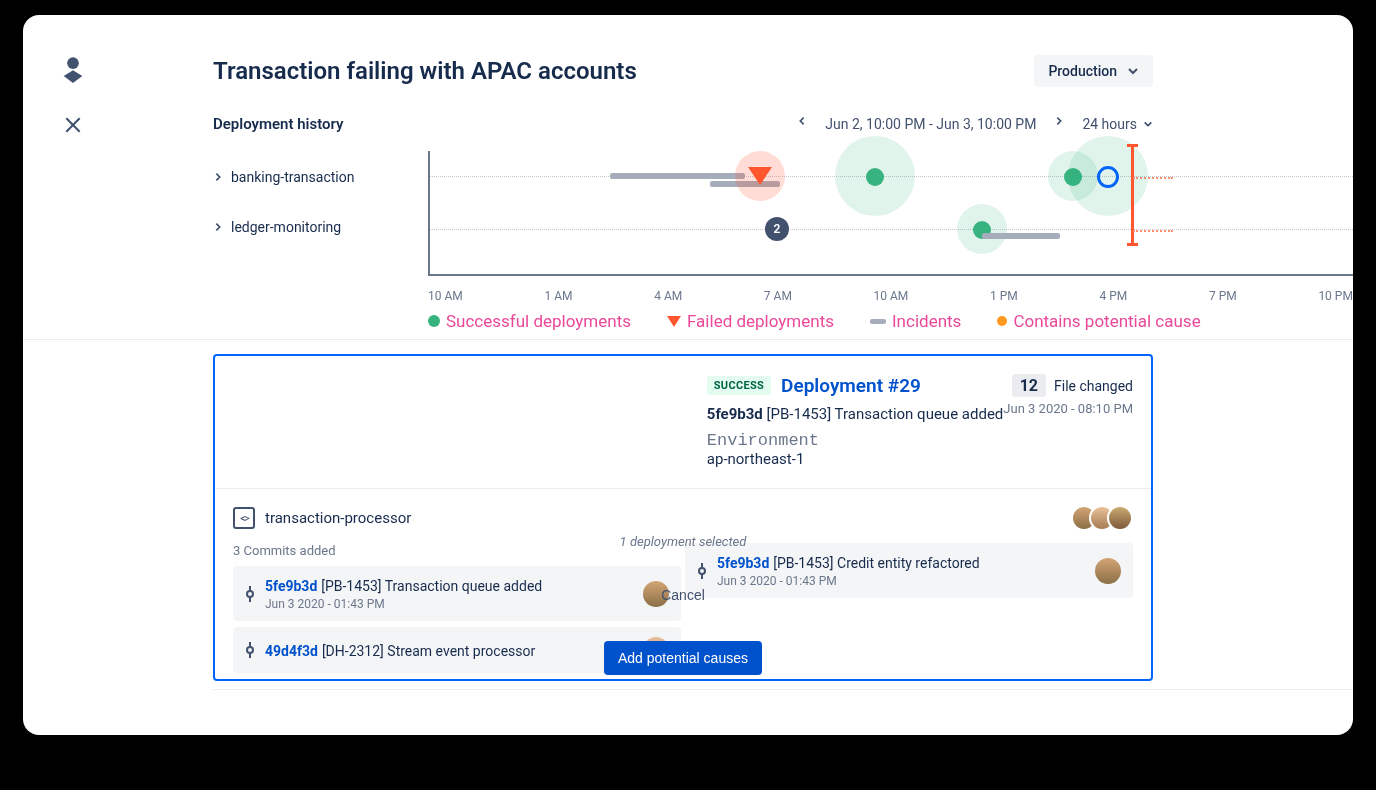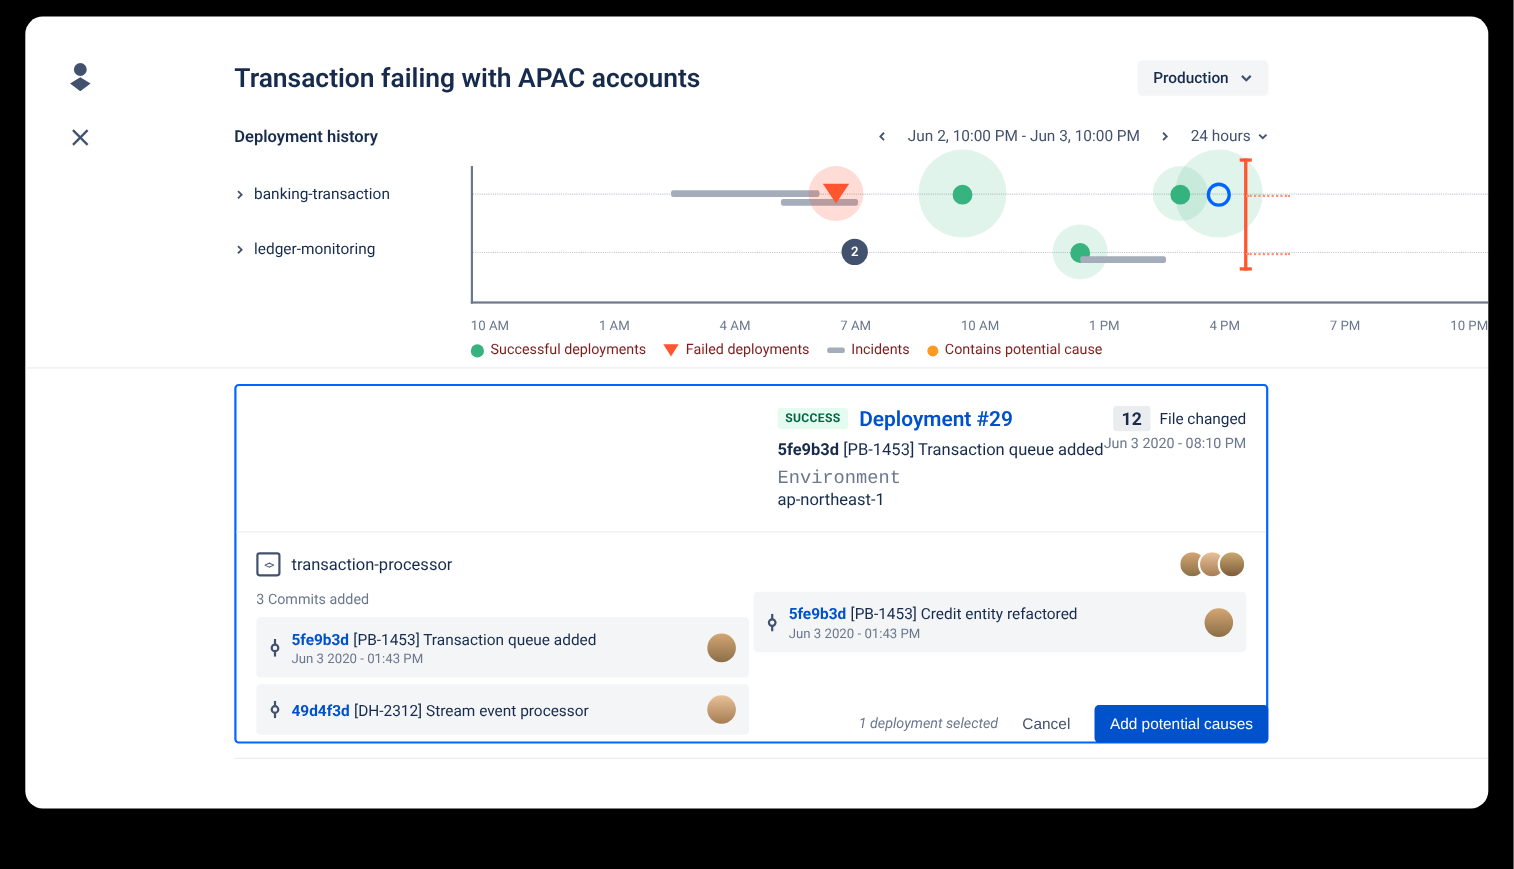--- a/index.html
+++ b/index.html
@@ -8,21 +8,21 @@
 .sidebar { position: absolute; left: 0; top: 0; width: 100px; height: 100%; display: flex; flex-direction: column; align-items: center; padding-top: 40px; gap: 28px; }
 .user-icon svg { width: 28px; height: 28px; fill: #42526E; }
 .close-icon svg { width: 20px; height: 20px; stroke: #42526E; stroke-width: 2.5; }
 .main { position: absolute; left: 190px; top: 40px; right: 0; bottom: 0; }
 .header { display: flex; align-items: center; justify-content: space-between; padding-right: 200px; }
 .title { font-size: 24px; font-weight: 600; color: #172B4D; }
 .env-select { display:flex; align-items:center; gap:10px; background: #f4f5f7; border-radius: 4px; padding: 8px 14px; color:#172B4D; font-size:14px; font-weight:500; cursor:pointer;}
 .env-select svg { width:12px; height:12px; stroke:#42526E; stroke-width:2; fill:none;}
 .subheader { display:flex; align-items:center; justify-content:space-between; padding-right:200px; margin-top:28px;}
 .dhistory { font-weight:600; color:#172B4D; font-size:15px;}
-.daterow { display:flex; align-items:center; gap:18px; color:#42526E; font-size:14px; }
+.daterow { display:flex; gap:18px; color:#42526E; font-size:14px; }
 .daterow .chev { width:10px; height:10px; stroke:#42526E; stroke-width:2; fill:none;}
 .daterow .hours { display:flex; align-items:center; gap:6px; cursor:pointer;}
 
 .chart-area { position:relative; margin-top:18px; padding-right:200px; height:160px;}
 .service-labels { position:absolute; left:0; top:18px; display:flex; flex-direction:column; gap:34px;}
 .service-label { display:flex; align-items:center; gap:8px; color:#172B4D; font-size:14px; cursor:pointer;}
 .service-label svg { width:10px; height:10px; stroke:#42526E; stroke-width:2; fill:none;}
 .timeline { position:absolute; left:215px; right:0; top:0; bottom:35px; border-left:2px solid #6B778C; border-bottom:2px solid #6B778C;}
 .timeline .row { position:absolute; left:0; right:0; height:2px; border-top:1px dotted #c1c7d0;}
 .row1 { top:25px; } .row2 { top:78px; }
@@ -32,21 +32,21 @@
 .ring-blue { position:absolute; width:22px; height:22px; border-radius:50%; border:3px solid #0065FF;}
 .tri-red { position:absolute; width:0;height:0; border-left:12px solid transparent; border-right:12px solid transparent; border-top:18px solid #FF5630;}
 .halo-red { position:absolute; width:50px; height:50px; border-radius:50%; background:rgba(255,86,48,0.2);}
 .bar-grey { position:absolute; height:6px; background:#A5ADBA; border-radius:2px;}
 .badge2 { position:absolute; width:24px; height:24px; border-radius:50%; background:#42526E; color:#fff; font-size:12px; font-weight:600; display:flex; align-items:center; justify-content:center;}
 .vline-red { position:absolute; width:3px; background:#FF5630;}
 .vline-red::before,.vline-red::after{content:'';position:absolute;left:-4px;width:11px;height:3px;background:#FF5630;}
 .vline-red::before{top:0}.vline-red::after{bottom:0}
 .hdot { position:absolute; height:0; border-top:2px dotted #FF8F73;}
 .xticks { position:absolute; left:215px; right:0; bottom:8px; display:flex; justify-content:space-between; padding:0 0px; color:#6B778C; font-size:12px;}
-.legend { display:flex; gap:16px; align-items:center; margin-left:215px; color:#7f1d1d; font-size:13px;}
+.legend { display:flex; gap:36px; align-items:center; margin-left:215px; color:#ec4899; font-size:17px;}
 .legend-item { display:flex; align-items:center; gap:6px;}
 .lg-green{width:12px;height:12px;border-radius:50%;background:#36B37E;}
 .lg-tri{width:0;height:0;border-left:7px solid transparent;border-right:7px solid transparent;border-top:11px solid #FF5630;}
 .lg-grey{width:16px;height:5px;background:#A5ADBA;border-radius:2px;}
 .lg-orange{width:10px;height:10px;border-radius:50%;background:#FF991F;}
 
 .hr { height:1px; background:#EBECF0; margin-top:8px; margin-left:-190px;}
 
 .card { border:2px solid #0065FF; border-radius:4px; margin-top:14px; margin-right:200px; padding:18px 18px 0 18px;}
 .card-top { display:flex; justify-content:flex-end; }
@@ -72,21 +72,21 @@
 .col { flex:1; }
 .col-h { color:#6B778C; font-size:13px; margin-bottom:8px;}
 .commit-card { background:#F4F5F7; border-radius:4px; padding:10px 12px; margin-bottom:6px; display:flex; align-items:center; gap:10px;}
 .commit-card .cicon { width:10px;height:16px; }
 .commit-card .ctext { flex:1;}
 .commit-card .chash { color:#0052CC; font-weight:700; font-size:14px;}
 .commit-card .cmsg { color:#172B4D; font-size:14px;}
 .commit-card .cts { color:#6B778C; font-size:12px; margin-top:2px;}
 .commit-card .cav { width:26px;height:26px;border-radius:50%;background:#ccc;}
 
-.footer { position:absolute; left:0; right:0; bottom:60px; padding:0 200px 0 0; display:flex; justify-content:flex-end; align-items:center; gap:22px; }
+.footer { position:absolute; left:0; right:0; bottom:60px; padding:0 200px 0 0; display:flex; justify-content:flex-end; align-items:center; gap:38px;flex-direction:column; }
 .sel-text { color:#6B778C; font-size:13px; font-style:italic;}
 .btn-cancel { color:#42526E; font-size:14px; background:none; border:none; cursor:pointer;}
 .btn-primary { background:#0052CC; color:#fff; font-size:14px; font-weight:500; border:none; border-radius:4px; padding:9px 14px; cursor:pointer;}
 .footer-hr { position:absolute; left:0; right:0; bottom:45px; height:1px; background:#EBECF0;}
 </style>
 </head>
 <body>
 
 <div class="window">
   <div class="sidebar">

